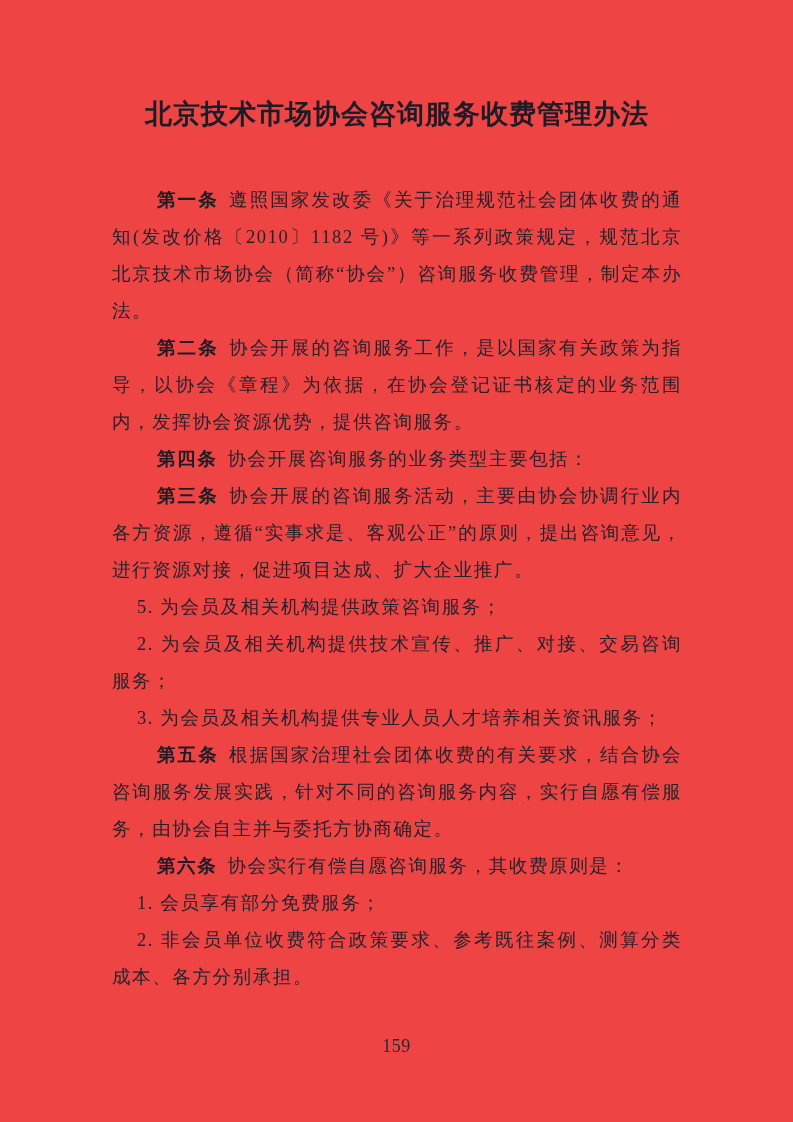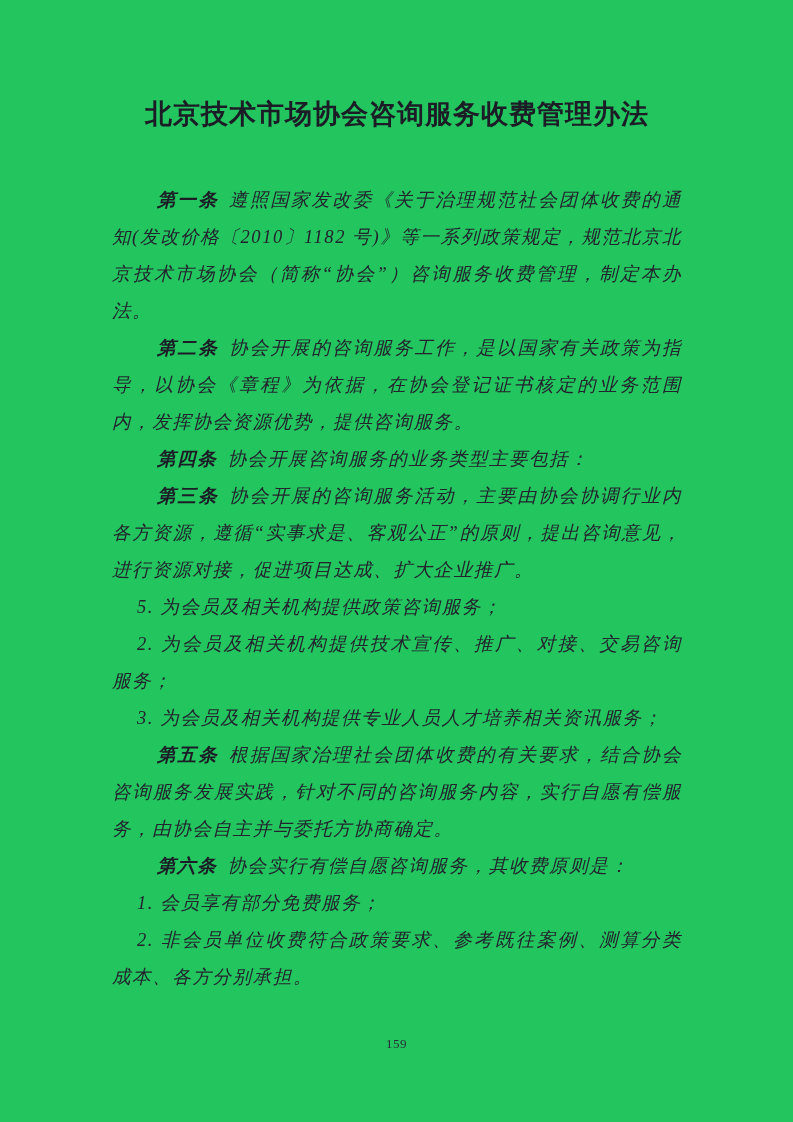--- a/index.html
+++ b/index.html
@@ -4,39 +4,38 @@
 <style>
   html, body {
     margin: 0;
     padding: 0;
     background: #ffffff;
   }
   .page {
     position: relative;
     width: 793px;
     height: 1122px;
-    background: #22c55e;
+    background: #ef4444;
     overflow: hidden;
     box-sizing: border-box;
     padding: 96px 111px 0 112px;
     font-family: "Liberation Serif", "DejaVu Serif", serif;
     color: #23232e;
   }
   .doc-title {
     margin: 0 0 50px 0;
     text-align: center;
     font-size: 27px;
     font-weight: bold;
     letter-spacing: 1px;
     line-height: 36px;
     color: #1c1c26;
   }
   .doc-body {
     width: 570px;
-    font-style: italic;
   }
   .para {
     margin: 0;
     font-size: 18.5px;
     line-height: 37px;
     letter-spacing: 1.6px;
     text-align: justify;
     text-align-last: left;
     text-indent: 45px;
     color: #23232e;
@@ -48,21 +47,21 @@
     font-weight: bold;
     margin-right: 0.55em;
     color: #1c1c26;
   }
   .page-number {
     position: absolute;
     left: 0;
     top: 1036px;
     width: 793px;
     text-align: center;
-    font-size: 13px;
+    font-size: 18px;
     letter-spacing: 0.5px;
     color: #2a2a36;
     font-family: "Liberation Serif", "DejaVu Serif", serif;
   }
 </style>
 </head>
 <body>
 
 <div class="page">
   <h1 class="doc-title">北京技术市场协会咨询服务收费管理办法</h1>

